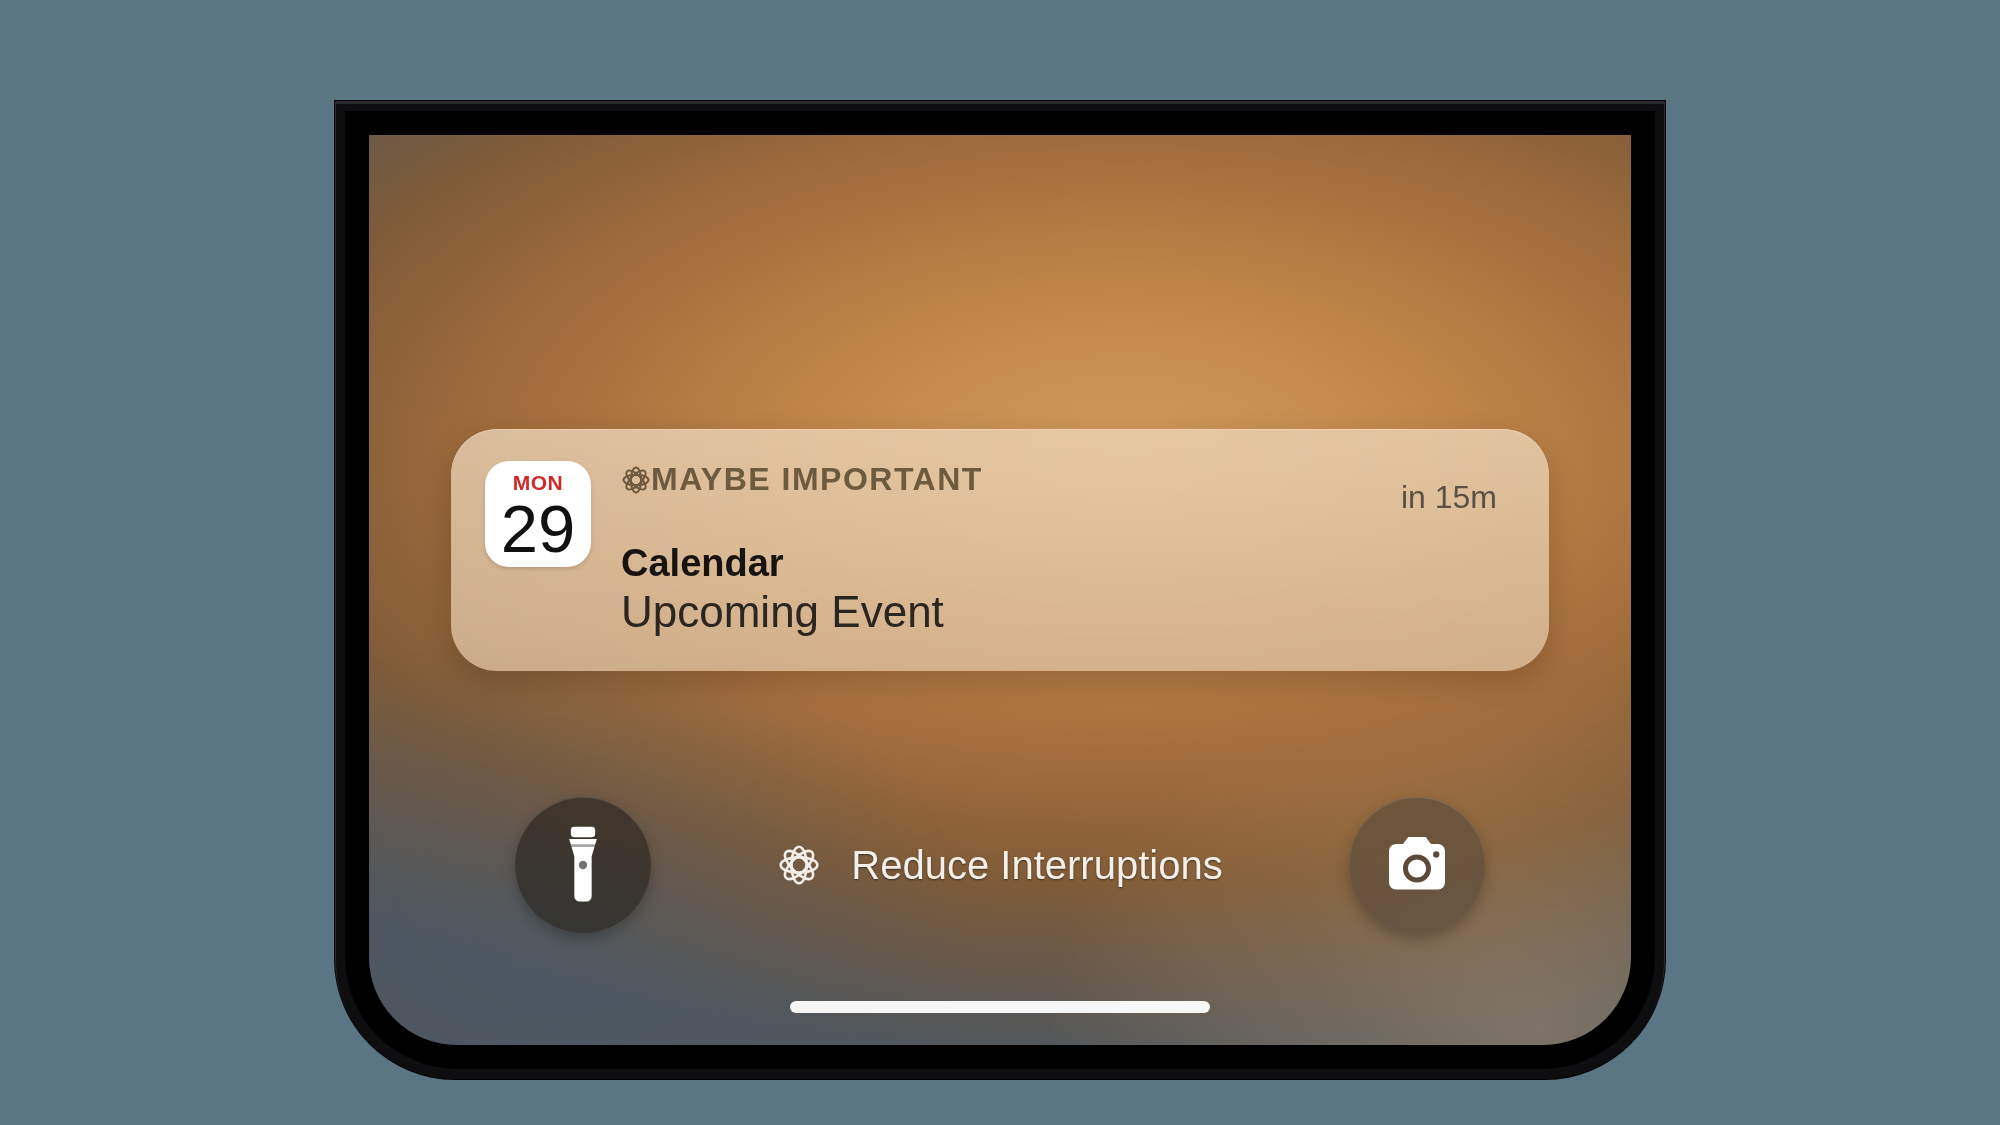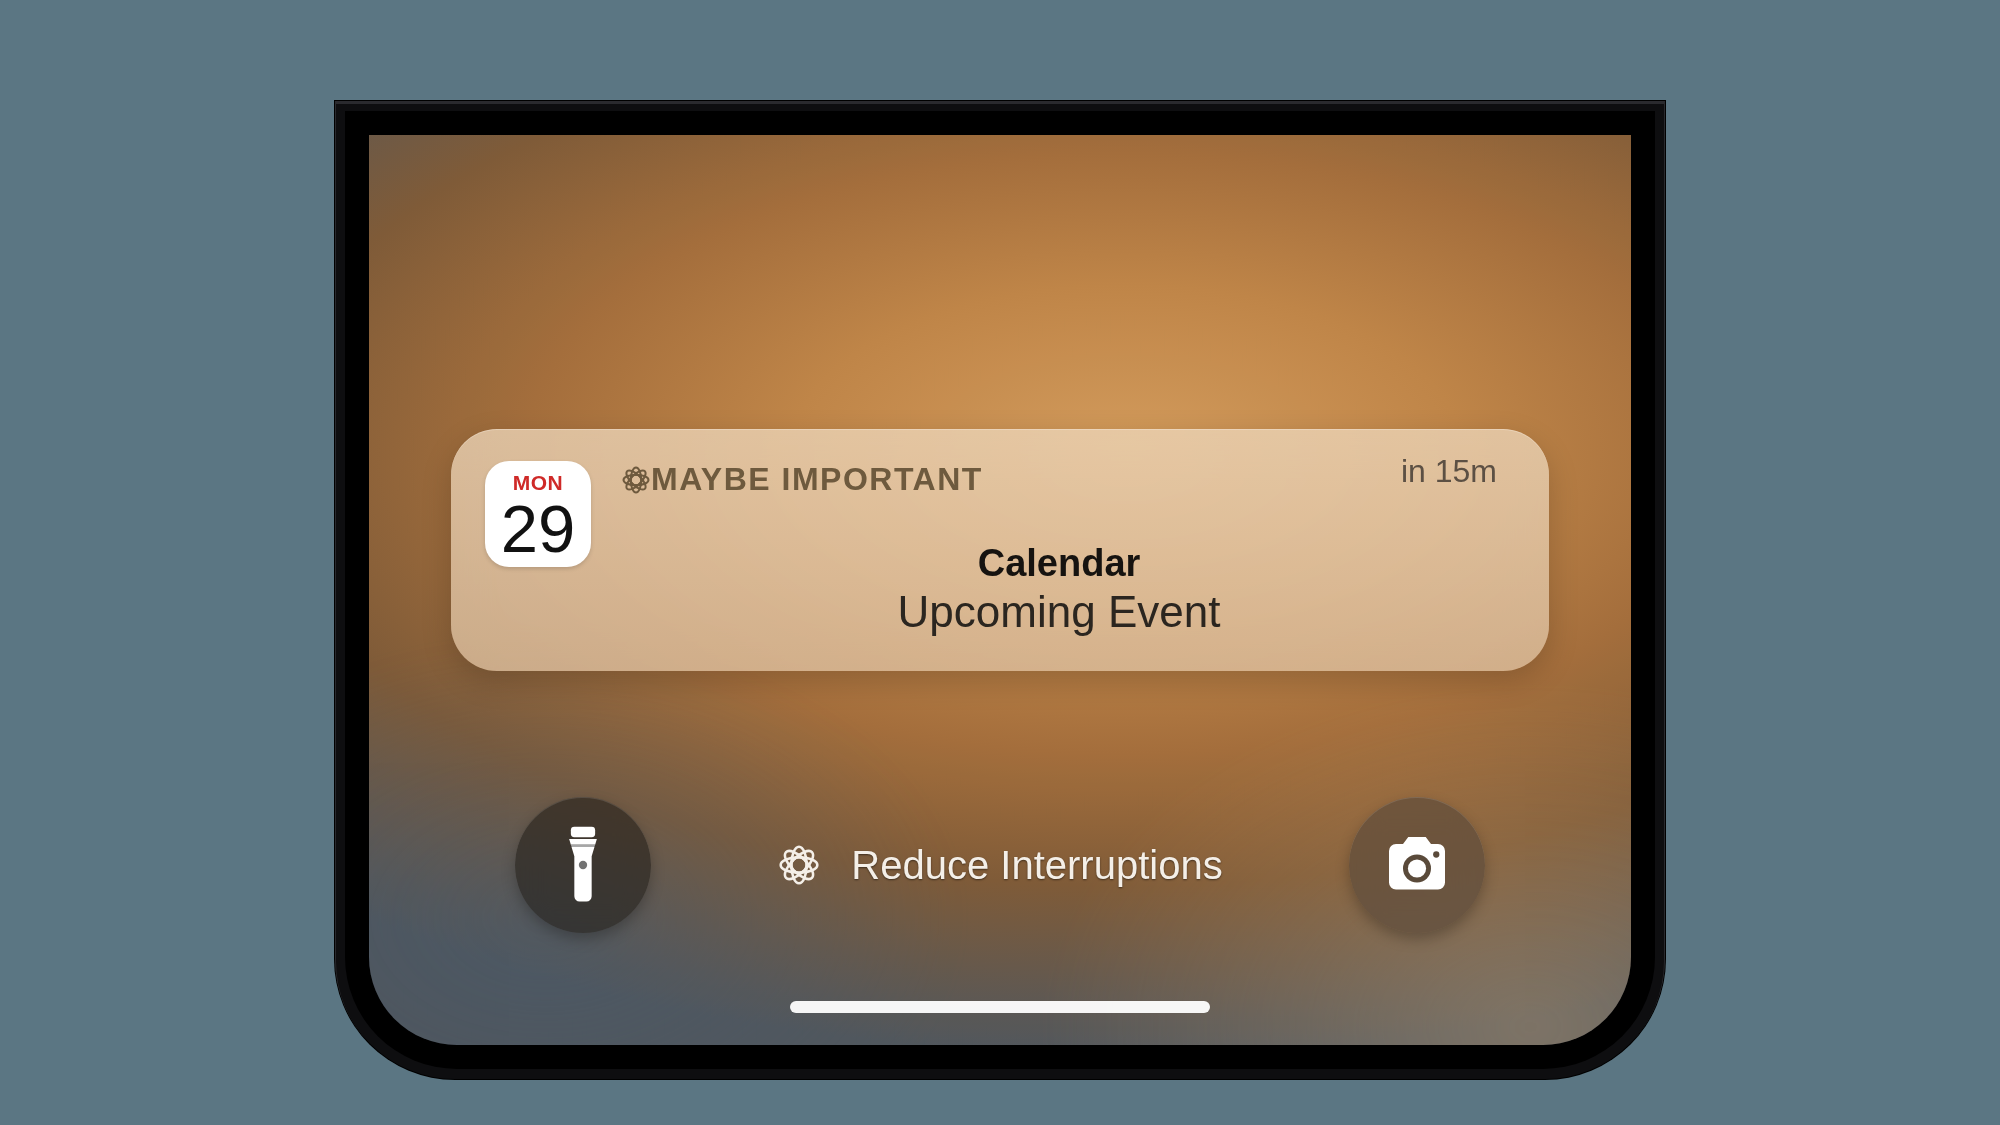--- a/index.html
+++ b/index.html
@@ -20,21 +20,20 @@
     background: #0e0e10;
     padding: 10px;
     margin-bottom: 46px;
     box-shadow: 0 2px 0 1px #2a2a2e inset, 0 0 0 1px #000;
   }
   .frame-inner {
     width: 100%;
     border-radius: 0 0 112px 112px;
     background: #000;
     padding: 24px;
-    text-align: center;
   }
   .screen {
     position: relative;
     width: 100%;
     height: 910px;
     border-radius: 0 0 88px 88px;
     overflow: hidden;
     background:
       radial-gradient(1200px 600px at 60% 35%, #d29b5e 0%, #bd854a 28%, #a26e3e 50%, #7c5a3a 72%, #4d5660 100%),
       linear-gradient(180deg, #a97a46 0%, #8a6438 50%, #555f6a 100%);
@@ -105,21 +104,21 @@
   .notif-tag {
     display: flex; align-items: center; gap: 0;
     font-size: 32px; font-weight: 700;
     letter-spacing: 1.5px;
     color: #6e5a3e;
     margin-bottom: 4px;
   }
   .notif-title { font-size: 38px; font-weight: 700; color: #161310; margin-top: 44px; }
   .notif-sub   { font-size: 44px; font-weight: 400; color: #2b2620; margin-top: 2px; }
   .notif-time  {
-    position: absolute; right: 52px; top: 24px;
+    position: absolute; right: 52px; top: 50px;
     font-size: 32px; color: #5c5044;
   }
 
   
   .controls {
     position: absolute;
     left: 0; right: 0;
     bottom: 112px;
     display: flex;
     align-items: center;

